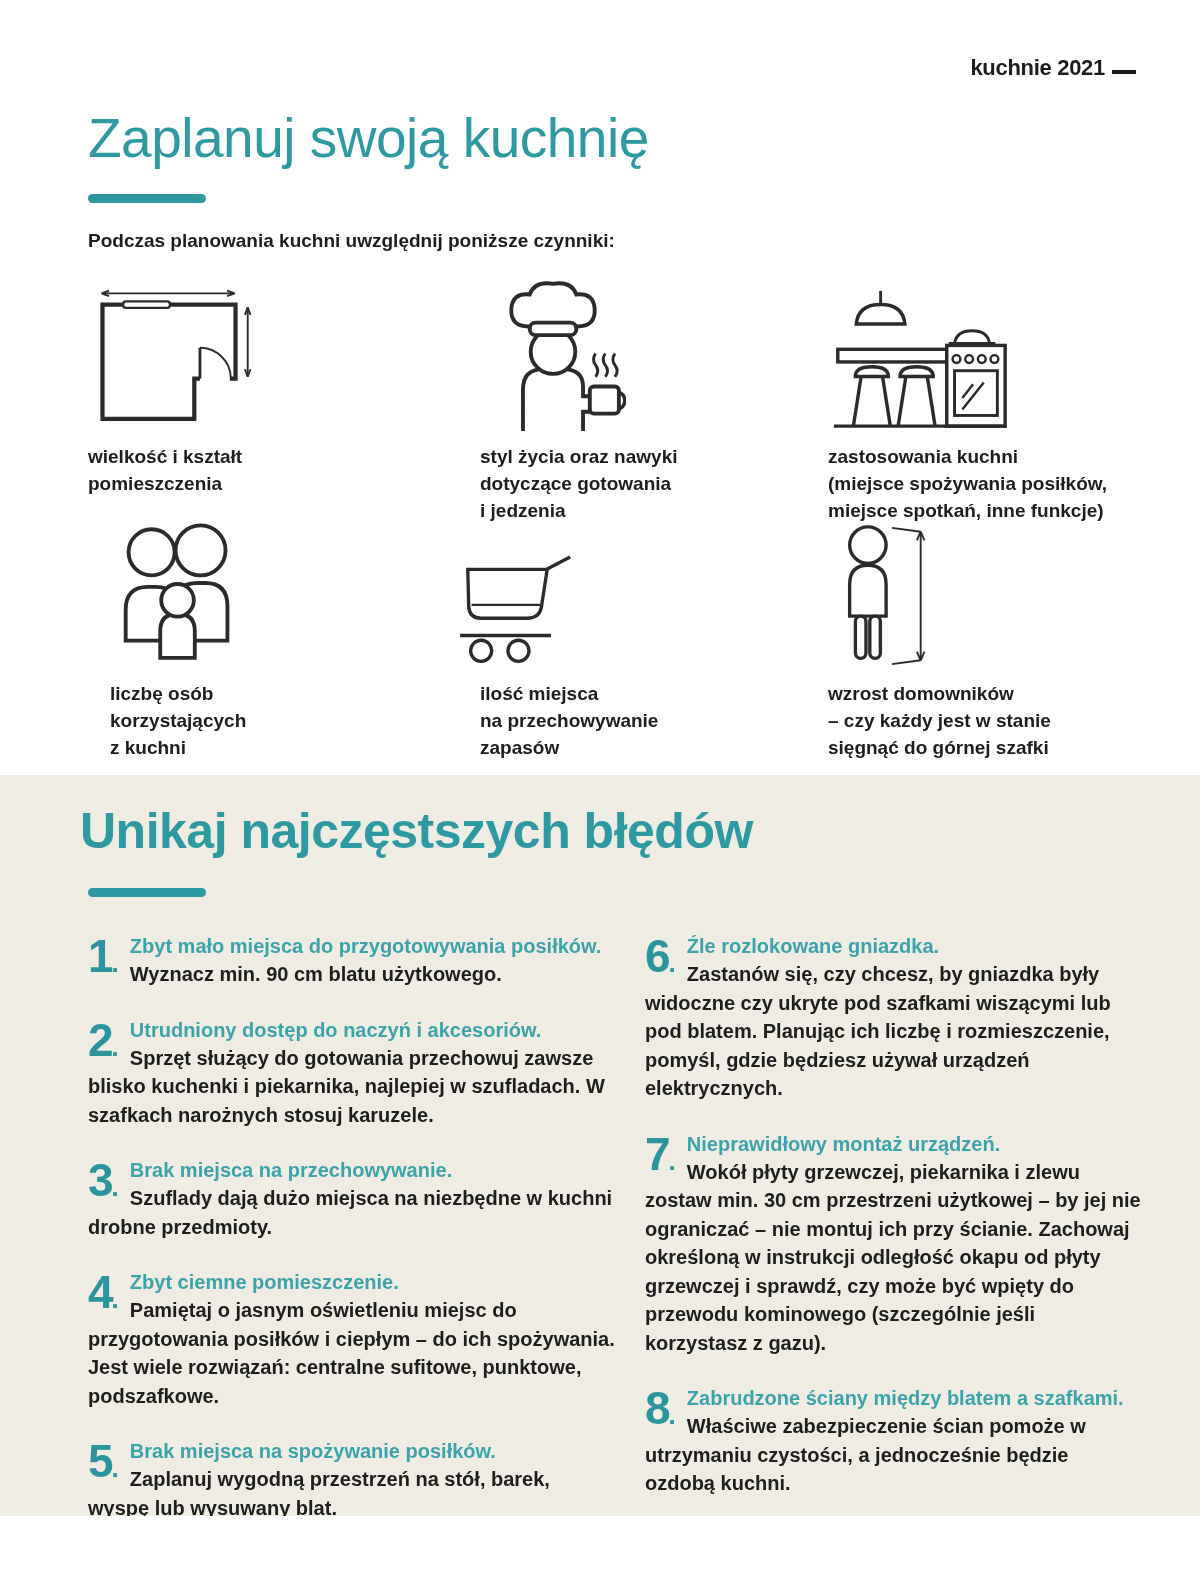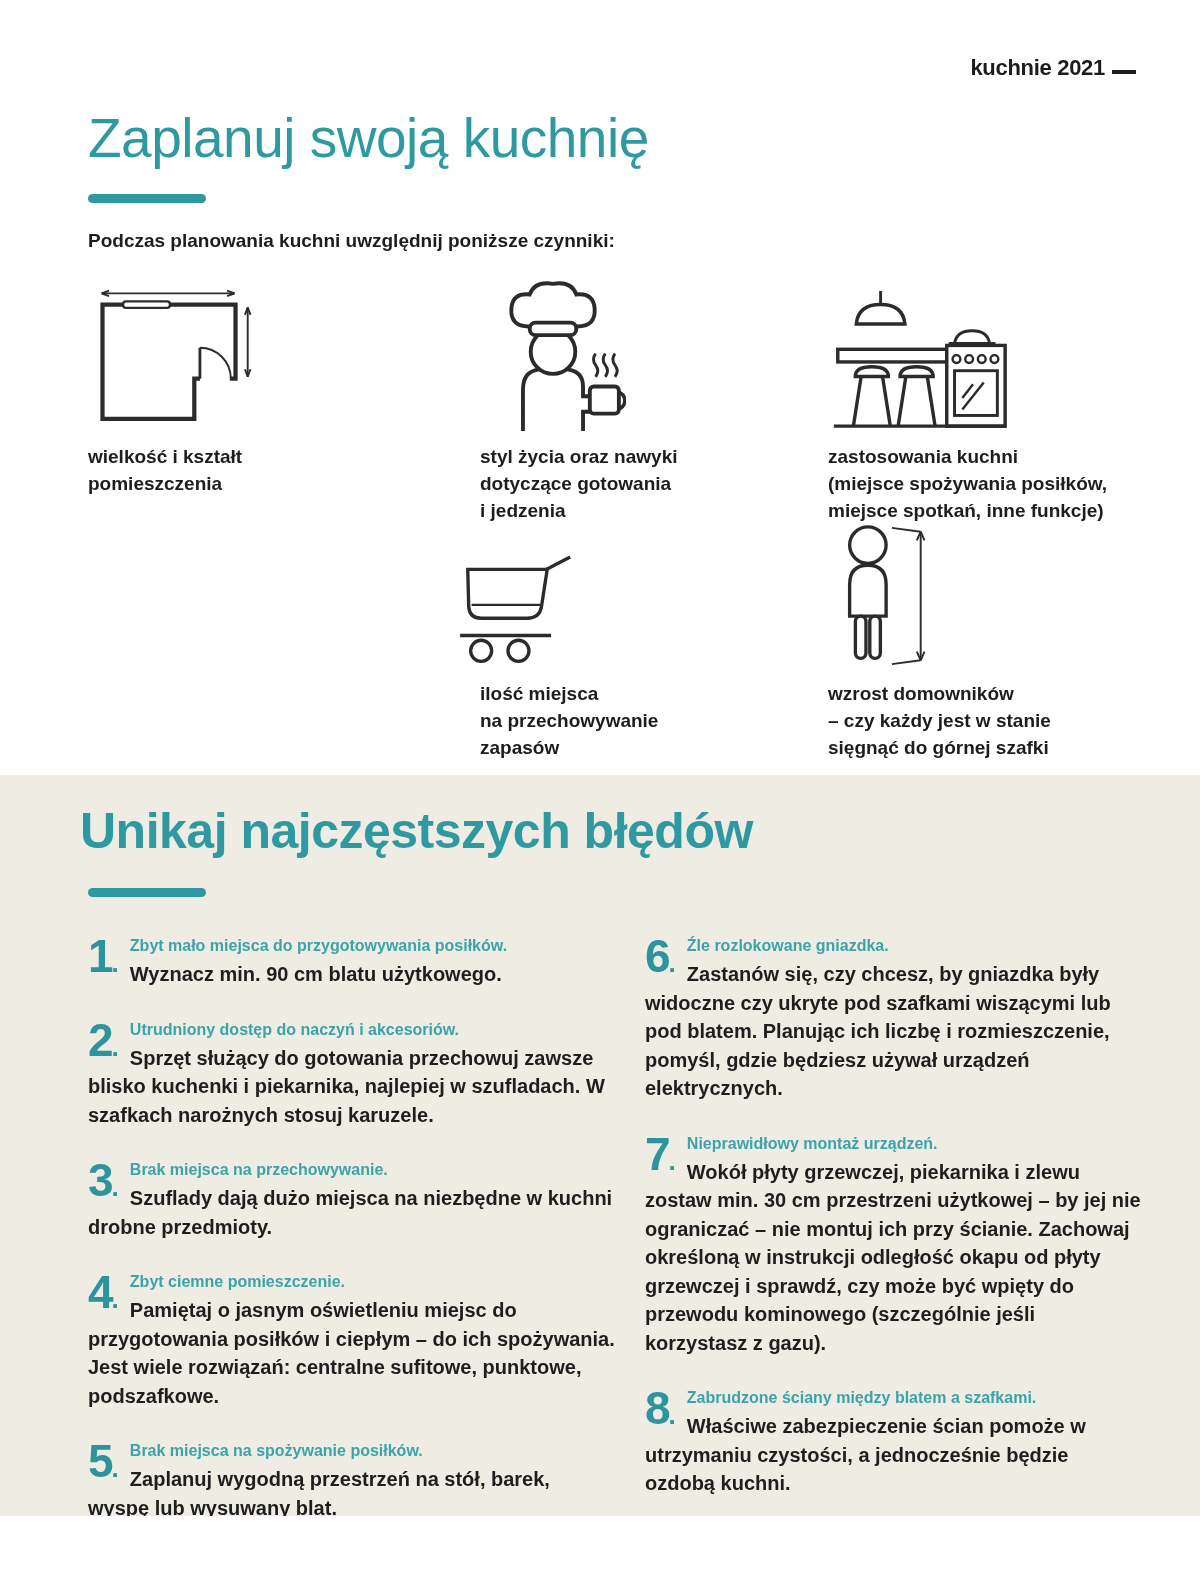--- a/index.html
+++ b/index.html
@@ -34,21 +34,21 @@
   .rule2{position:absolute;left:88px;top:113px;width:118px;height:9px;background:#2E99A1;border-radius:5px;}
   .col{position:absolute;top:157px;}
   .col-left{left:88px;width:528px;}
   .col-right{left:645px;width:496px;}
 
   .item{margin-bottom:27px;}
   .item::after{content:"";display:block;clear:both;}
   .num{float:left;margin-right:11px;color:#2B949C;font-weight:bold;line-height:1;padding-top:1px;}
   .num .digit{font-size:46px;letter-spacing:-2px;}
   .num .dot{font-size:26px;}
-  .i-heading{color:#3BA3AA;font-size:16px;line-height:28px;font-weight:bold;}
+  .i-heading{color:#3BA3AA;font-size:20px;line-height:28px;font-weight:bold;}
   .i-body{color:#1E1E1E;font-size:20px;line-height:28.5px;font-weight:bold;}
   svg{display:block;}
 </style>
 </head>
 <body>
 
 <div class="page">
 
   <div class="brand">
     <span>kuchnie 2021</span><span class="dash"></span>
@@ -126,20 +126,37 @@
           <line x1="136" y1="114" x2="147" y2="100" stroke-width="2.5"></line>
           <line x1="4" y1="143" x2="181" y2="143" stroke-width="3.5"></line>
         </g>
       </svg>
     </div>
     <div class="f-caption">zastosowania kuchni
 (miejsce spożywania posiłków,
 miejsce spotkań, inne funkcje)</div>
   </div>
 
+  <div class="factor row2 f4">
+    <div class="icon-slot">
+      <svg viewBox="0 0 125 150" width="120" height="145">
+        <g stroke="#2b2b2b" fill="#ffffff">
+          <path d="M8,122 V90 Q8,66 31,66 H39 Q62,66 62,90 V122 Z" stroke-width="4"></path>
+          <path d="M58,122 V88 Q58,62 83,62 H91 Q114,62 114,86 V122 Z" stroke-width="4"></path>
+          <circle cx="35" cy="30" r="24" stroke-width="4"></circle>
+          <circle cx="86" cy="28" r="26" stroke-width="4"></circle>
+          <path d="M44,140 V112 Q44,94 62,94 Q80,94 80,112 V140 Z" stroke-width="4"></path>
+          <circle cx="62" cy="80" r="17" stroke-width="4"></circle>
+        </g>
+      </svg>
+    </div>
+    <div class="f-caption">liczbę osób
+korzystających
+z kuchni</div>
+  </div>
 
   <div class="factor row2 f5">
     <div class="icon-slot">
       <svg viewBox="0 0 125 140" width="120" height="134">
         <g stroke="#2b2b2b" fill="none">
           <line x1="92" y1="37" x2="117" y2="24" stroke-width="3.5"></line>
           <path d="M10,37 H93 L87,76 Q85,88 72,88 H24 Q12,88 11,76 Z" stroke-width="3.5"></path>
           <line x1="14" y1="74" x2="86" y2="74" stroke-width="2.5"></line>
           <line x1="2" y1="106" x2="97" y2="106" stroke-width="3.5"></line>
           <circle cx="24" cy="122" r="11" stroke-width="3.5"></circle>

